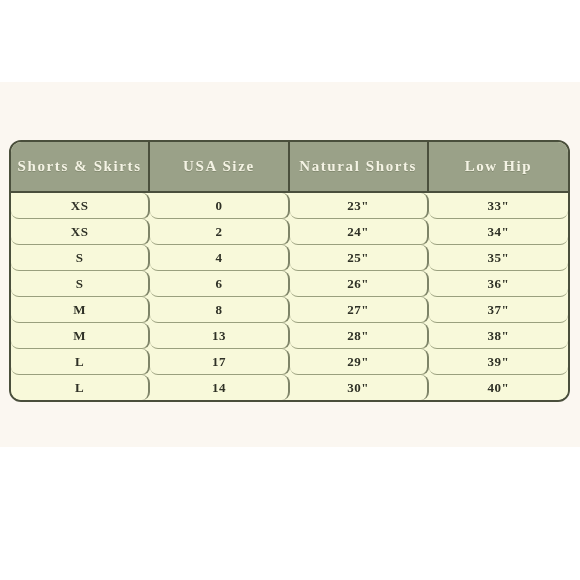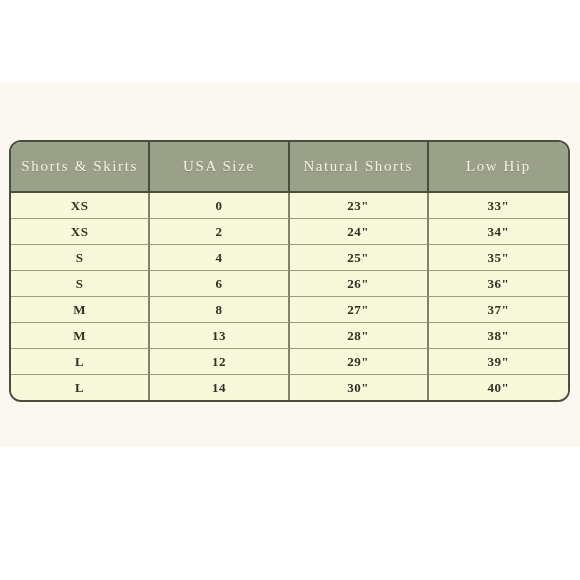--- a/index.html
+++ b/index.html
@@ -45,21 +45,21 @@
     table-layout: fixed;
     border: 2px solid #4a4f3c;
     border-radius: 12px;
     overflow: hidden;
     background: #f8f9da;
   }
 
   table.size-chart thead th {
     background: #9aa188;
     color: #f4f3e4;
-    font-weight: normal;
+    font-weight: bold;
     font-size: 15px;
     letter-spacing: 1.6px;
     height: 49px;
     text-align: center;
     vertical-align: middle;
     border-right: 2px solid #4a4f3c;
     border-bottom: 2px solid #4a4f3c;
     padding: 0;
     text-shadow: 0 1px 0 rgba(90,95,70,0.35);
   }
@@ -73,20 +73,21 @@
     color: #2f3126;
     font-size: 13px;
     font-weight: bold;
     letter-spacing: 0.5px;
     height: 25px;
     text-align: center;
     vertical-align: middle;
     border-right: 2px solid #7e8468;
     border-bottom: 1px solid #9aa07e;
     padding: 0;
+    border-radius: 8px;
   }
   table.size-chart tbody td:last-child {
     border-right: none;
   }
   table.size-chart tbody tr:last-child td {
     border-bottom: none;
   }
 </style>
 </head>
 <body>
@@ -137,21 +138,21 @@
           <td>37"</td>
         </tr>
         <tr>
           <td>M</td>
           <td>13</td>
           <td>28"</td>
           <td>38"</td>
         </tr>
         <tr>
           <td>L</td>
-          <td>12</td>
+          <td>17</td>
           <td>29"</td>
           <td>39"</td>
         </tr>
         <tr>
           <td>L</td>
           <td>14</td>
           <td>30"</td>
           <td>40"</td>
         </tr>
       </tbody>

